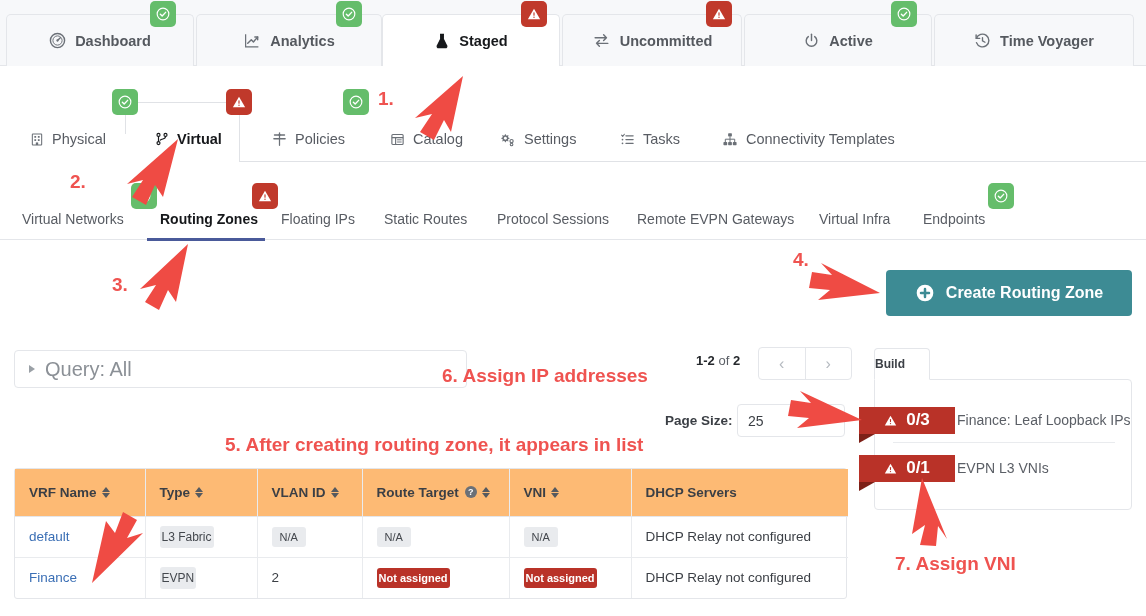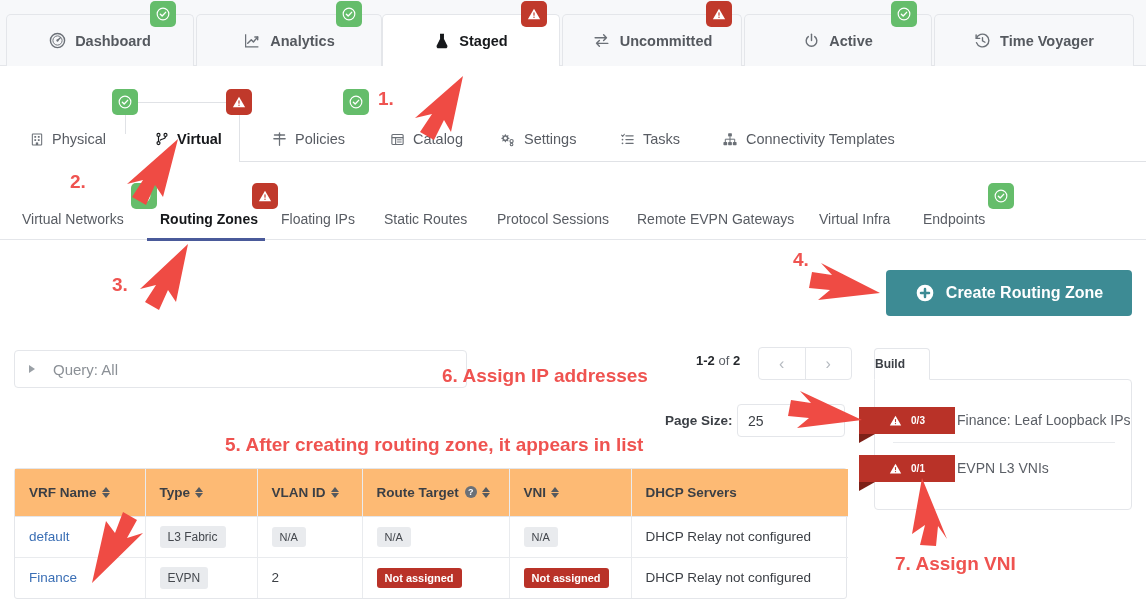--- a/index.html
+++ b/index.html
@@ -133,21 +133,21 @@
     border:1px solid #e4e6ea; border-radius:4px;
     display:flex; align-items:center; gap:10px;
     padding:0 14px;
     background:#fff;
     cursor:pointer;
   }
   .querybar .tri {
     width:0;height:0;border-left:6px solid #9aa0a6;
     border-top:4.5px solid transparent;border-bottom:4.5px solid transparent;
   }
-  .querybar .qtext { font-size:15px; color:#8b9096;margin-left:8px; }
+  .querybar .qtext { font-size:20px; color:#8b9096; }
 
   
   .pageinfo {
     position:absolute; left:696px; top:353px;
     font-size:13px; color:#5b5f66;
   }
   .pageinfo b { color:#25282c; }
   .pagebtns {
     position:absolute; left:758px; top:347px;
     width:94px; height:33px; display:flex;
@@ -200,21 +200,21 @@
   .build-row .label {
     position:absolute; left:82px; font-size:14px; color:#5b5f66; white-space:nowrap;
   }
   .build-divider {
     position:absolute; left:18px; width:222px; height:1px; background:#e9ebee;
   }
   .ribbon {
     position:absolute; left:-16px; height:27px; width:96px;
     background:#b93228; color:#fff;
     display:flex; align-items:center; justify-content:center; gap:9px;
-    font-size:10px; font-weight:bold;
+    font-size:17px; font-weight:bold;
     cursor:pointer;
   }
   .ribbon .warn svg { display:block; }
   .ribbon::after {
     content:''; position:absolute; left:0; bottom:-9px;
     border-left:16px solid #7d2017;
     border-bottom:9px solid transparent;
   }
 
   
@@ -257,21 +257,21 @@
   .qmark {
     display:inline-flex; align-items:center; justify-content:center;
     width:12px;height:12px;border-radius:50%;
     background:#6b7077;color:#fff;font-size:9px;font-weight:bold;
     vertical-align:super; margin-left:1px;
   }
   .link { color:#3b6fb5; cursor:pointer; }
   .pill {
     display:inline-flex; align-items:center; justify-content:center;
     background:#e9ebee; color:#44484e;
-    border-radius:3px; padding:4px 8px;
+    border-radius:3px; padding:4px 2px;
     font-size:12px;
   }
   .pill.na { font-size:11px; padding:4px 8px; }
   .pill.danger { background:#b93228; color:#fff; font-weight:bold; font-size:11px; }
 
   
   .anno {
     position:absolute;
     color:#ef5350; font-weight:bold;
     font-family:"Liberation Sans", sans-serif;

